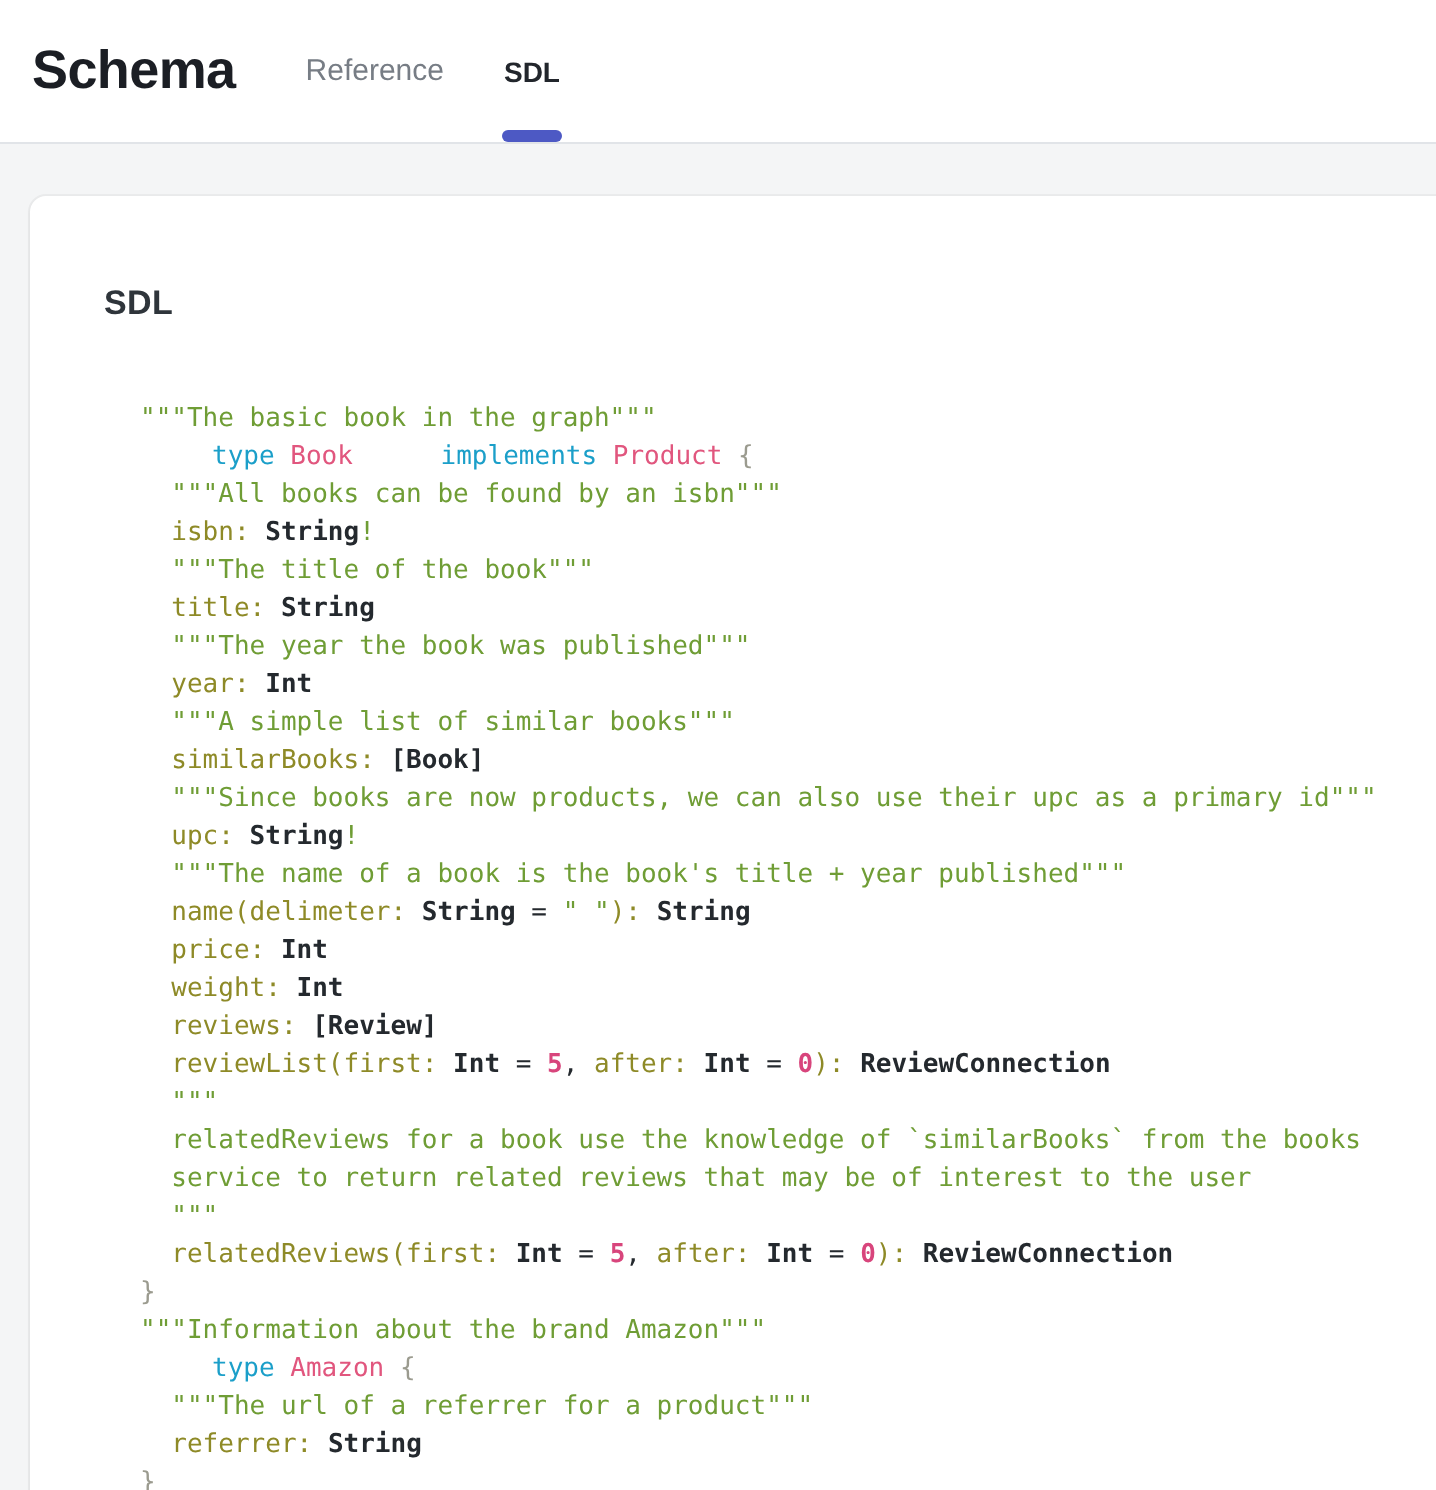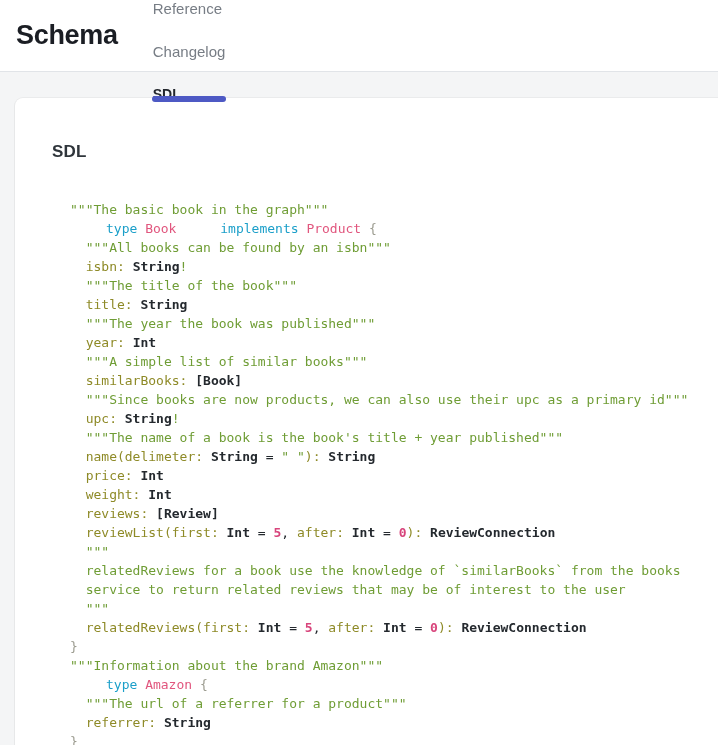--- a/index.html
+++ b/index.html
@@ -23,21 +23,20 @@
     font-weight: 700;
     color: var(--title, #1b1e24);
     letter-spacing: -0.3px;
   }
   .tab-bar {
     display: flex;
     align-items: stretch;
     height: 100%;
     margin-left: 33px;
     gap: 26px;
-    flex-direction: column;
   }
   .tab {
     position: relative;
     display: flex;
     align-items: center;
     background: none;
     border: none;
     font-family: "Liberation Sans", sans-serif;
     font-size: 15px;
     color: var(--tab, #777d85);
@@ -97,21 +96,20 @@
   .tk-d  { color: var(--code-type, #24292e); }
   .tk-p  { color: var(--code-punct, #9b9b8f); }
 </style>
 </head>
 <body>
 
 <header class="header">
   <h1 class="page-title">Schema</h1>
   <nav class="tab-bar">
     <button class="tab">Reference</button>
-    <button class="tab">Changelog</button>
     <button class="tab active">SDL</button>
   </nav>
 </header>
 
 <main class="content">
   <section class="card">
     <h2 class="card-heading">SDL</h2>
     <div class="code"><div class="line"><span class="tk-c">"""The basic book in the graph"""</span></div><div class="line"><span class="tk-k">type</span><span class="tk-d"> </span><span class="tk-cn">Book</span><span class="tk-d"> </span><span class="tk-k">implements</span><span class="tk-d"> </span><span class="tk-cn">Product</span><span class="tk-d"> </span><span class="tk-p">{</span></div><div class="line">  <span class="tk-c">"""All books can be found by an isbn"""</span></div><div class="line">  <span class="tk-f">isbn: </span><span class="tk-t">String</span><span class="tk-c">!</span></div><div class="line">  <span class="tk-c">"""The title of the book"""</span></div><div class="line">  <span class="tk-f">title: </span><span class="tk-t">String</span></div><div class="line">  <span class="tk-c">"""The year the book was published"""</span></div><div class="line">  <span class="tk-f">year: </span><span class="tk-t">Int</span></div><div class="line">  <span class="tk-c">"""A simple list of similar books"""</span></div><div class="line">  <span class="tk-f">similarBooks: </span><span class="tk-t">[Book]</span></div><div class="line">  <span class="tk-c">"""Since books are now products, we can also use their upc as a primary id"""</span></div><div class="line">  <span class="tk-f">upc: </span><span class="tk-t">String</span><span class="tk-c">!</span></div><div class="line">  <span class="tk-c">"""The name of a book is the book's title + year published"""</span></div><div class="line">  <span class="tk-f">name(delimeter: </span><span class="tk-t">String</span><span class="tk-d"> = </span><span class="tk-c">" "</span><span class="tk-f">): </span><span class="tk-t">String</span></div><div class="line">  <span class="tk-f">price: </span><span class="tk-t">Int</span></div><div class="line">  <span class="tk-f">weight: </span><span class="tk-t">Int</span></div><div class="line">  <span class="tk-f">reviews: </span><span class="tk-t">[Review]</span></div><div class="line">  <span class="tk-f">reviewList(first: </span><span class="tk-t">Int</span><span class="tk-d"> = </span><span class="tk-n">5</span><span class="tk-d">, </span><span class="tk-f">after: </span><span class="tk-t">Int</span><span class="tk-d"> = </span><span class="tk-n">0</span><span class="tk-f">): </span><span class="tk-t">ReviewConnection</span></div><div class="line">  <span class="tk-c">"""</span></div><div class="line">  <span class="tk-c">relatedReviews for a book use the knowledge of `similarBooks` from the books</span></div><div class="line">  <span class="tk-c">service to return related reviews that may be of interest to the user</span></div><div class="line">  <span class="tk-c">"""</span></div><div class="line">  <span class="tk-f">relatedReviews(first: </span><span class="tk-t">Int</span><span class="tk-d"> = </span><span class="tk-n">5</span><span class="tk-d">, </span><span class="tk-f">after: </span><span class="tk-t">Int</span><span class="tk-d"> = </span><span class="tk-n">0</span><span class="tk-f">): </span><span class="tk-t">ReviewConnection</span></div><div class="line"><span class="tk-p">}</span></div><div class="line"><span class="tk-c">"""Information about the brand Amazon"""</span></div><div class="line"><span class="tk-k">type</span><span class="tk-d"> </span><span class="tk-cn">Amazon</span><span class="tk-d"> </span><span class="tk-p">{</span></div><div class="line">  <span class="tk-c">"""The url of a referrer for a product"""</span></div><div class="line">  <span class="tk-f">referrer: </span><span class="tk-t">String</span></div><div class="line"><span class="tk-p">}</span></div></div>
   </section>
 </main>

